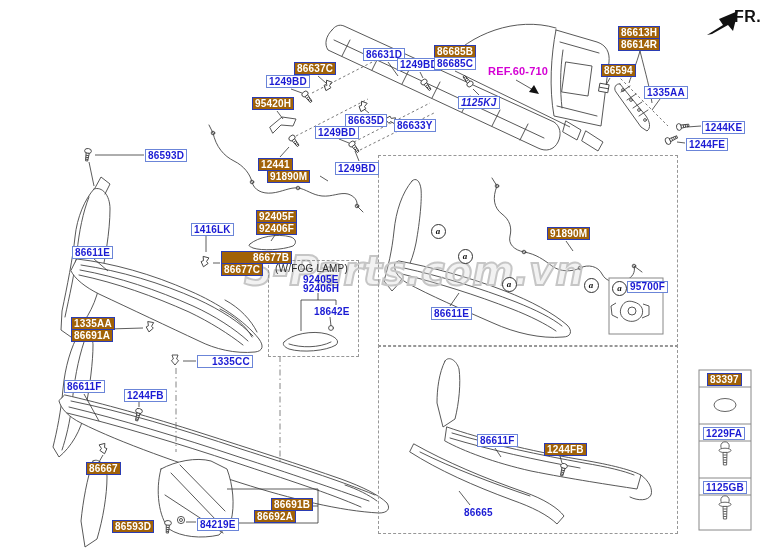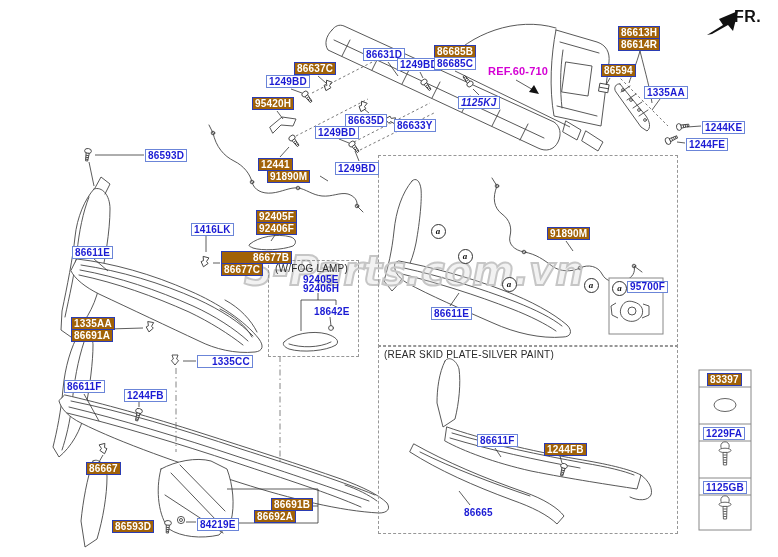--- a/index.html
+++ b/index.html
@@ -235,21 +235,20 @@
       <path d="M616,303 l-5,3 l1,9 l6,3 M643,304 l6,2 l0,9 l-7,3" fill="none"></path>
       <circle cx="632" cy="311" r="4" fill="none"></circle>
     </g>
   </svg>
 
   <div class="wm">S-Parts.com.vn</div>
 
   <div class="sec" style="left:378px;top:155px;width:298px;height:190px;"></div>
 
   <div class="sec" style="left:378px;top:345px;width:298px;height:187px;"></div>
-  <div class="sec-title" style="left:384px;top:349px;">(REAR SKID PLATE-SILVER PAINT)</div>
 
   <div class="sec" style="left:268px;top:260px;width:89px;height:95px;"></div>
   <div class="sec-title" style="left:275px;top:263px;">(W/FOG LAMP)</div>
 
   <div class="fr">FR.</div>
 
   <div class="callout" style="left:612px;top:281px;">a</div>
   <div class="pl" style="left:627px;top:281px;font-size:10px;line-height:10px;">95700F</div>
 
   <div class="pl h legend-label" style="left:707px;top:373px;">83397</div>

